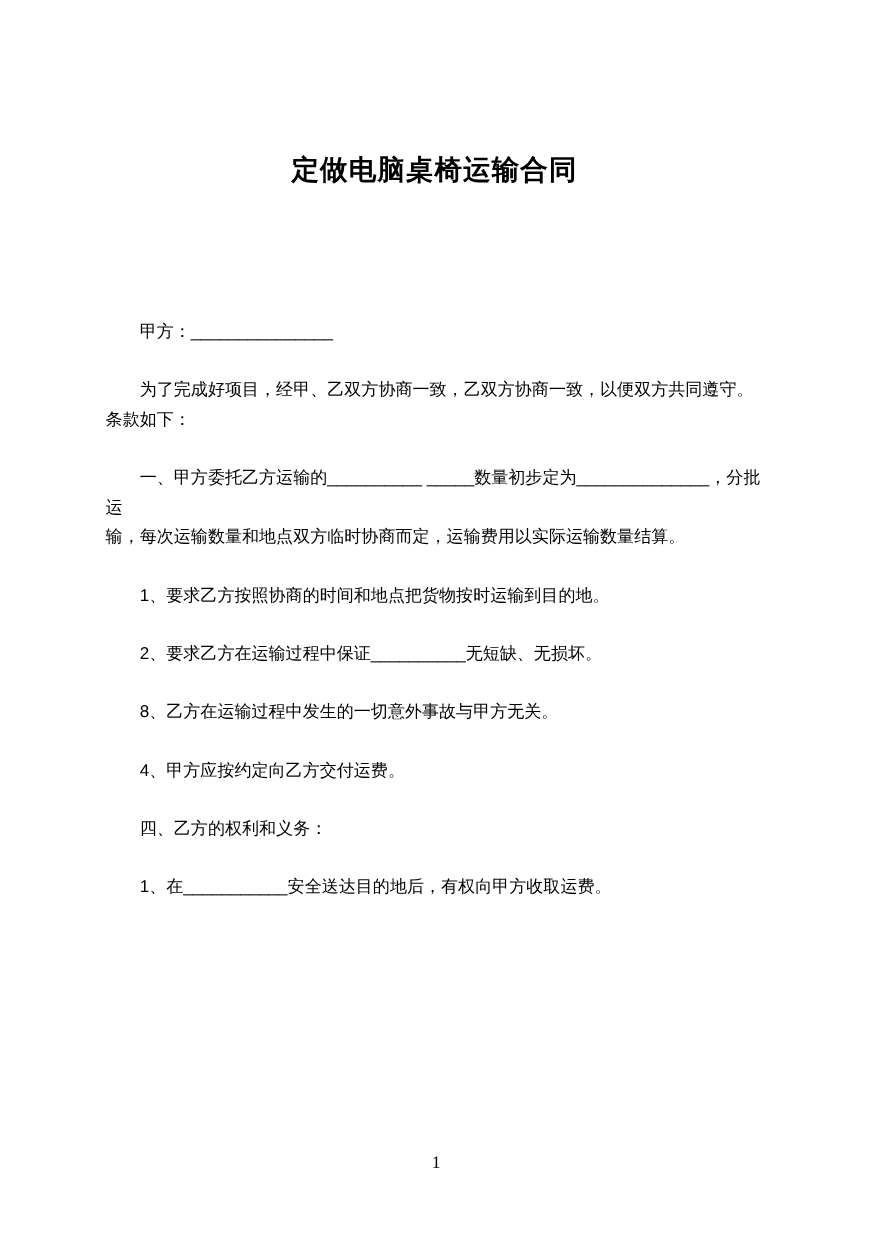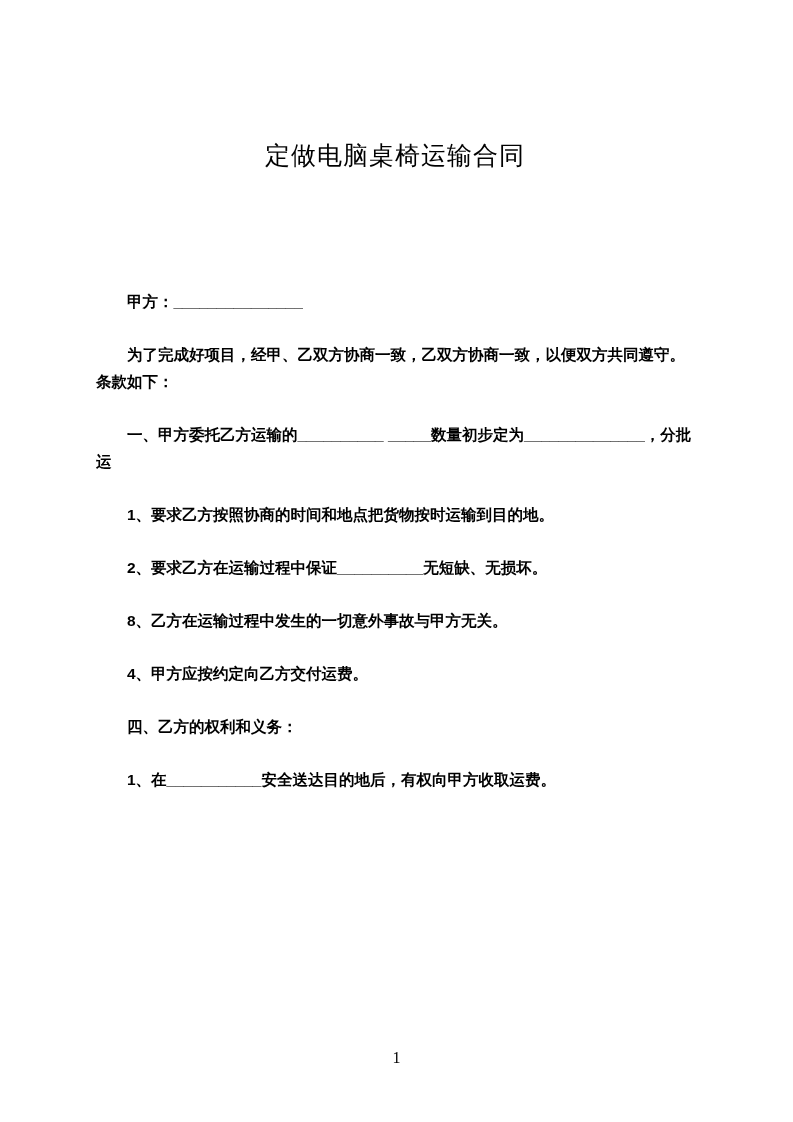--- a/index.html
+++ b/index.html
@@ -18,30 +18,30 @@
   }
   .content {
     position: absolute;
     left: 96px;
     top: 0;
     width: 598px;
   }
   .doc-title {
     margin: 139px 0 116px 0;
     font-size: 25px;
-    font-weight: normal;
+    font-weight: bold;
     line-height: 33px;
     text-align: center;
     letter-spacing: 1px;
   }
   .doc-para {
     margin: 0 0 26px 0;
     font-size: 15.5px;
     line-height: 27px;
-    font-weight: bold;
+    font-weight: normal;
     text-indent: 31px;
     text-align: left;
     white-space: normal;
   }
   .page-footer {
     position: absolute;
     top: 1046px;
     left: 0;
     width: 793px;
     text-align: center;
@@ -65,20 +65,21 @@
     </p>
 
 
     <p class="doc-para">
       <span>为了完成好项目，经甲、乙双方协商一致，乙双方协商一致，以便双方共同遵守。</span><br>
       <span>条款如下：</span>
     </p>
 
     <p class="doc-para">
       <span>一、甲方委托乙方运输的__________ _____数量初步定为______________，分批运</span><br>
+      <span>输，每次运输数量和地点双方临时协商而定，运输费用以实际运输数量结算。</span>
     </p>
 
 
 
     <p class="doc-para">
       <span>1、要求乙方按照协商的时间和地点把货物按时运输到目的地。</span>
     </p>
 
     <p class="doc-para">
       <span>2、要求乙方在运输过程中保证__________无短缺、无损坏。</span>

